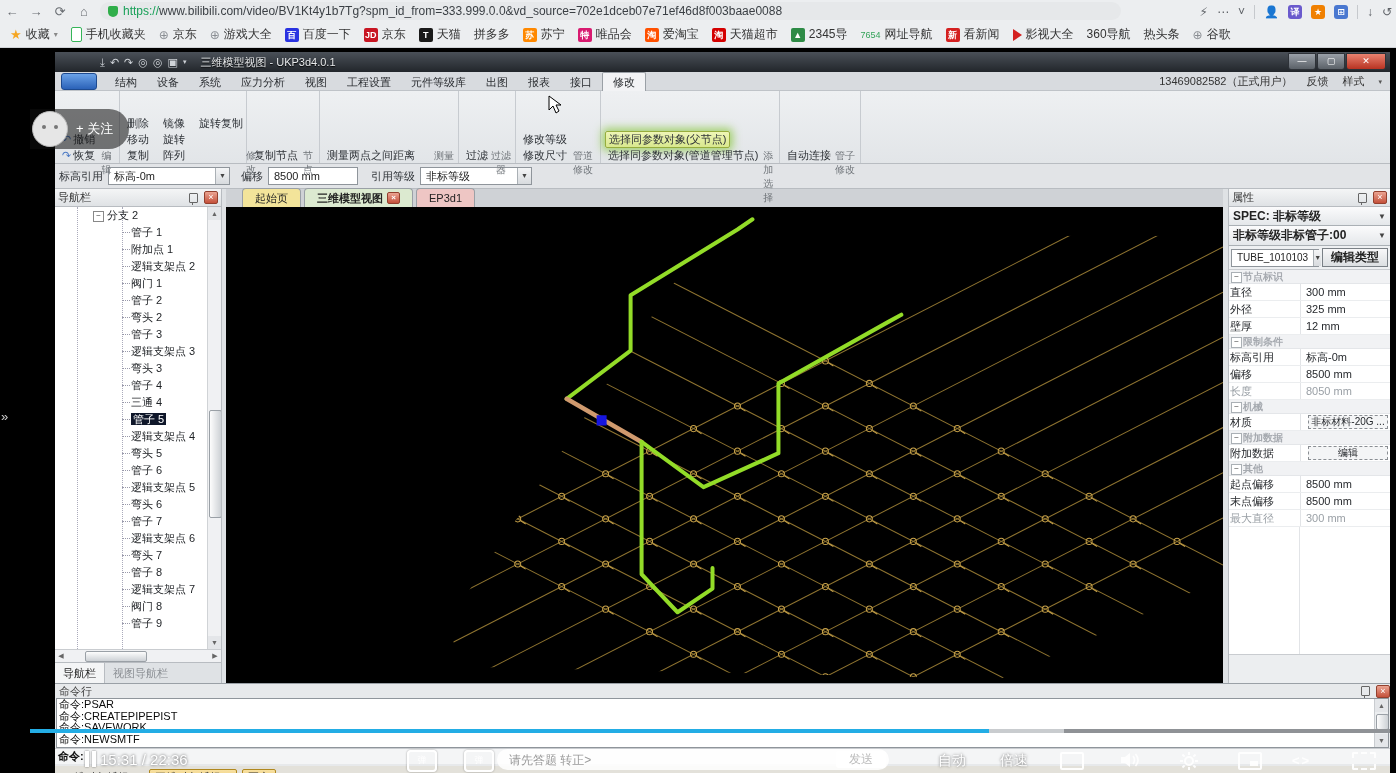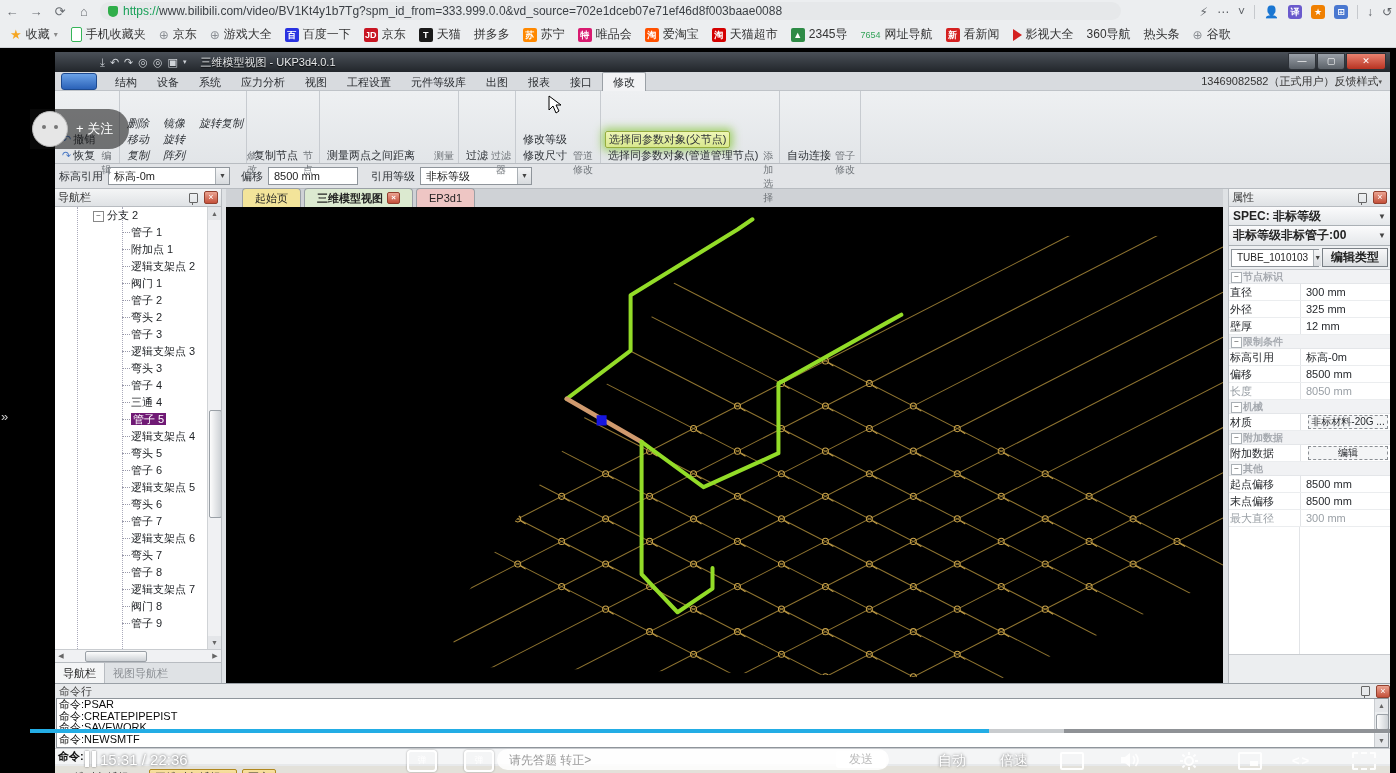--- a/index.html
+++ b/index.html
@@ -37,21 +37,21 @@
   .wtitle{margin-left:14px;font-size:11px;color:#e8eaec;text-shadow:0 1px 1px #000;}
   .winbtns{position:absolute;right:4px;top:1px;display:flex;gap:1px;}
   .wbtn{width:26px;height:15px;background:linear-gradient(#9aa0a8,#5b6168);border:1px solid #2e3238;border-radius:0 0 3px 3px;
         color:#fff;font-size:9px;line-height:14px;text-align:center;}
   .wbtn.close{background:linear-gradient(#e98270,#b83322);width:38px;}
   .menubar{height:18px;background:#d8dbdf;display:flex;align-items:center;position:relative;border-bottom:1px solid #bfc3c8;}
   .appbtn{width:34px;height:15px;margin-left:6px;border-radius:3px;background:linear-gradient(#6aa2e8,#2b62b8);border:1px solid #1d4a90;}
   .mtabs{display:flex;gap:0;margin-left:8px;height:22px;align-items:flex-end;}
   .mtab{padding:2px 10px;font-size:11px;color:#2a2d31;}
   .mtab.active{background:#f2f3f5;border:1px solid #9aa0a6;border-bottom:none;border-radius:2px 2px 0 0;}
-  .userinfo{position:absolute;right:8px;top:2px;font-size:11px;color:#333;display:flex;align-items:center;}
+  .userinfo{position:absolute;right:8px;top:2px;font-size:11px;color:#333;display:flex;gap:14px;align-items:center;}
   
   .ribbon{height:72px;background:linear-gradient(#eef0f2,#e2e5e8);display:flex;border-bottom:1px solid #b8bcc1;position:relative;}
   .rgroup{display:flex;border-right:1px solid #c7cbd0;padding:2px 4px 0 4px;align-items:flex-end;}
   .rrows{flex:1;}
   .rrow{display:flex;gap:8px;height:16px;align-items:center;}
   .rbtn{font-size:11px;color:#2e3237;padding:0 3px;white-space:nowrap;}
   .rbtn .ric{color:#4a79c4;margin-right:2px;}
   .rbtn.hl{background:linear-gradient(#eef5b6,#d9e88e);border:1px solid #97ad3d;border-radius:2px;
            box-shadow:0 0 9px 3px rgba(140,200,70,.75);}
   .rlabel{height:14px;font-size:10px;color:#70757a;text-align:center;line-height:14px;}
@@ -72,21 +72,21 @@
   .pin{width:7px;height:8px;border:1px solid #666;border-radius:1px;position:relative;margin-right:6px;}
   .pin::after{content:"";position:absolute;left:2px;top:8px;width:1px;height:3px;background:#666;}
   .xbox{width:12px;height:11px;background:linear-gradient(#eba492,#c4503a);border:1px solid #93402e;border-radius:2px;
         color:#fff;font-size:9px;line-height:10px;text-align:center;}
   .tree{flex:1;background:#fff;position:relative;overflow:hidden;}
   .guide{position:absolute;top:0;bottom:0;border-left:1px dotted #aab;}
   .trow{height:17px;line-height:17px;font-size:11px;color:#1d2024;white-space:nowrap;position:relative;}
   .trow.root{padding-left:52px;}
   .trow.item{padding-left:76px;}
   .trow.item::before{content:"";position:absolute;left:67px;top:8px;width:8px;border-top:1px dotted #99a;}
-  .trow .sel{background:#701a75;color:#fff;padding:0 2px;}
+  .trow .sel{background:#0f172a;color:#fff;padding:0 2px;}
   .expbox{position:absolute;left:38px;top:4px;width:9px;height:9px;border:1px solid #888;background:#fff;
           font-size:8px;line-height:7px;text-align:center;color:#444;}
   .vscroll{position:absolute;right:0;top:0;bottom:0;width:13px;background:#f0f1f3;border-left:1px solid #d0d3d6;}
   .varr{position:absolute;left:0;width:13px;height:13px;font-size:7px;color:#666;text-align:center;line-height:13px;background:#e4e6e9;}
   .vthumb{position:absolute;left:1px;width:11px;background:linear-gradient(90deg,#fdfdfd,#cdd1d5);border:1px solid #9aa0a6;border-radius:2px;}
   .hscroll{height:12px;background:#f0f1f3;border-top:1px solid #c9ccd0;position:relative;}
   .hthumb{position:absolute;left:30px;top:1px;width:60px;height:9px;background:linear-gradient(#fdfdfd,#cdd1d5);border:1px solid #9aa0a6;border-radius:2px;}
   .harr{position:absolute;top:0;width:12px;height:12px;font-size:7px;color:#666;text-align:center;line-height:12px;}
   .ptabs{height:20px;display:flex;background:#dfe2e5;border-top:1px solid #b8bcc1;}
   .ptab{padding:3px 8px;font-size:11px;color:#8a8e93;}
@@ -321,21 +321,21 @@
           <div class="rrows">
             <div class="rrow">
               <span class="rbtn"><span class="ric">↶</span>撤销</span>
             </div>
             <div class="rrow">
               <span class="rbtn"><span class="ric">↷</span>恢复</span>
             </div>
           </div>
           <div class="rlabel">编辑</div>
         </div>
-        <div class="rgroup" style="width: 118px; font-style: italic;">
+        <div class="rgroup" style="width: 118px;">
           <div class="rrows">
             <div class="rrow">
               <span class="rbtn">删除</span>
               <span class="rbtn">镜像</span>
               <span class="rbtn">旋转复制</span>
             </div>
             <div class="rrow">
               <span class="rbtn">移动</span>
               <span class="rbtn">旋转</span>
             </div>

